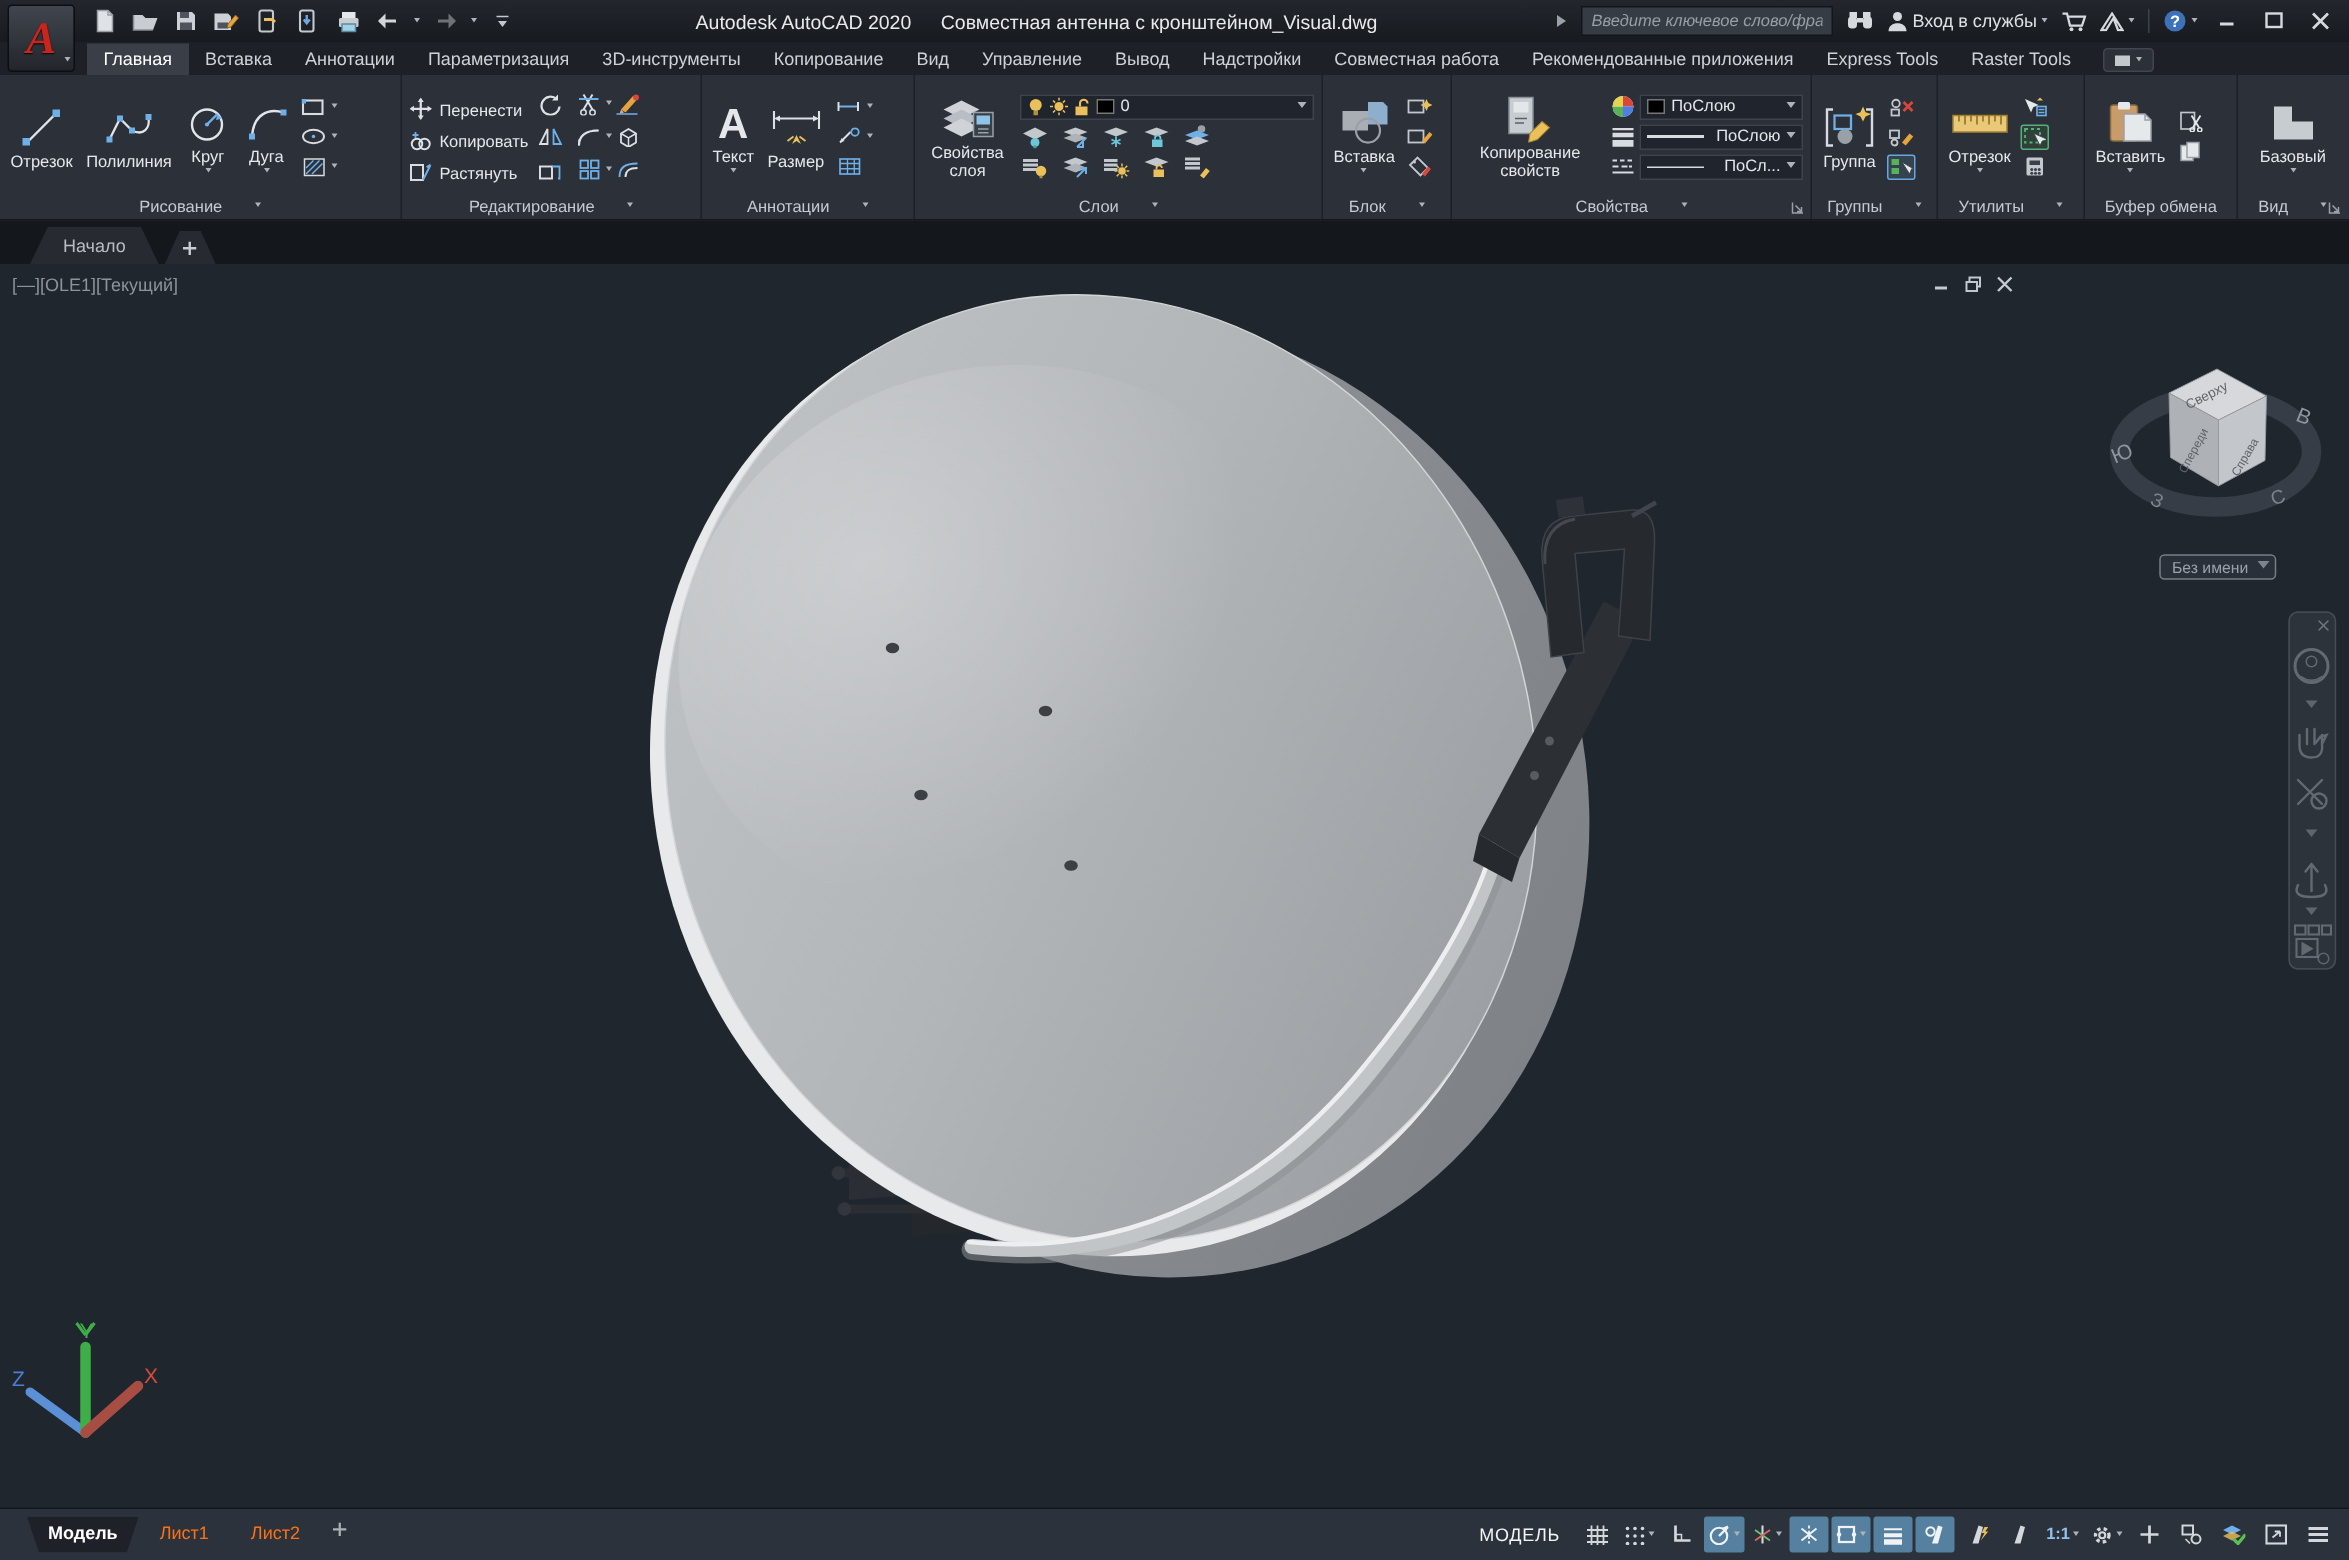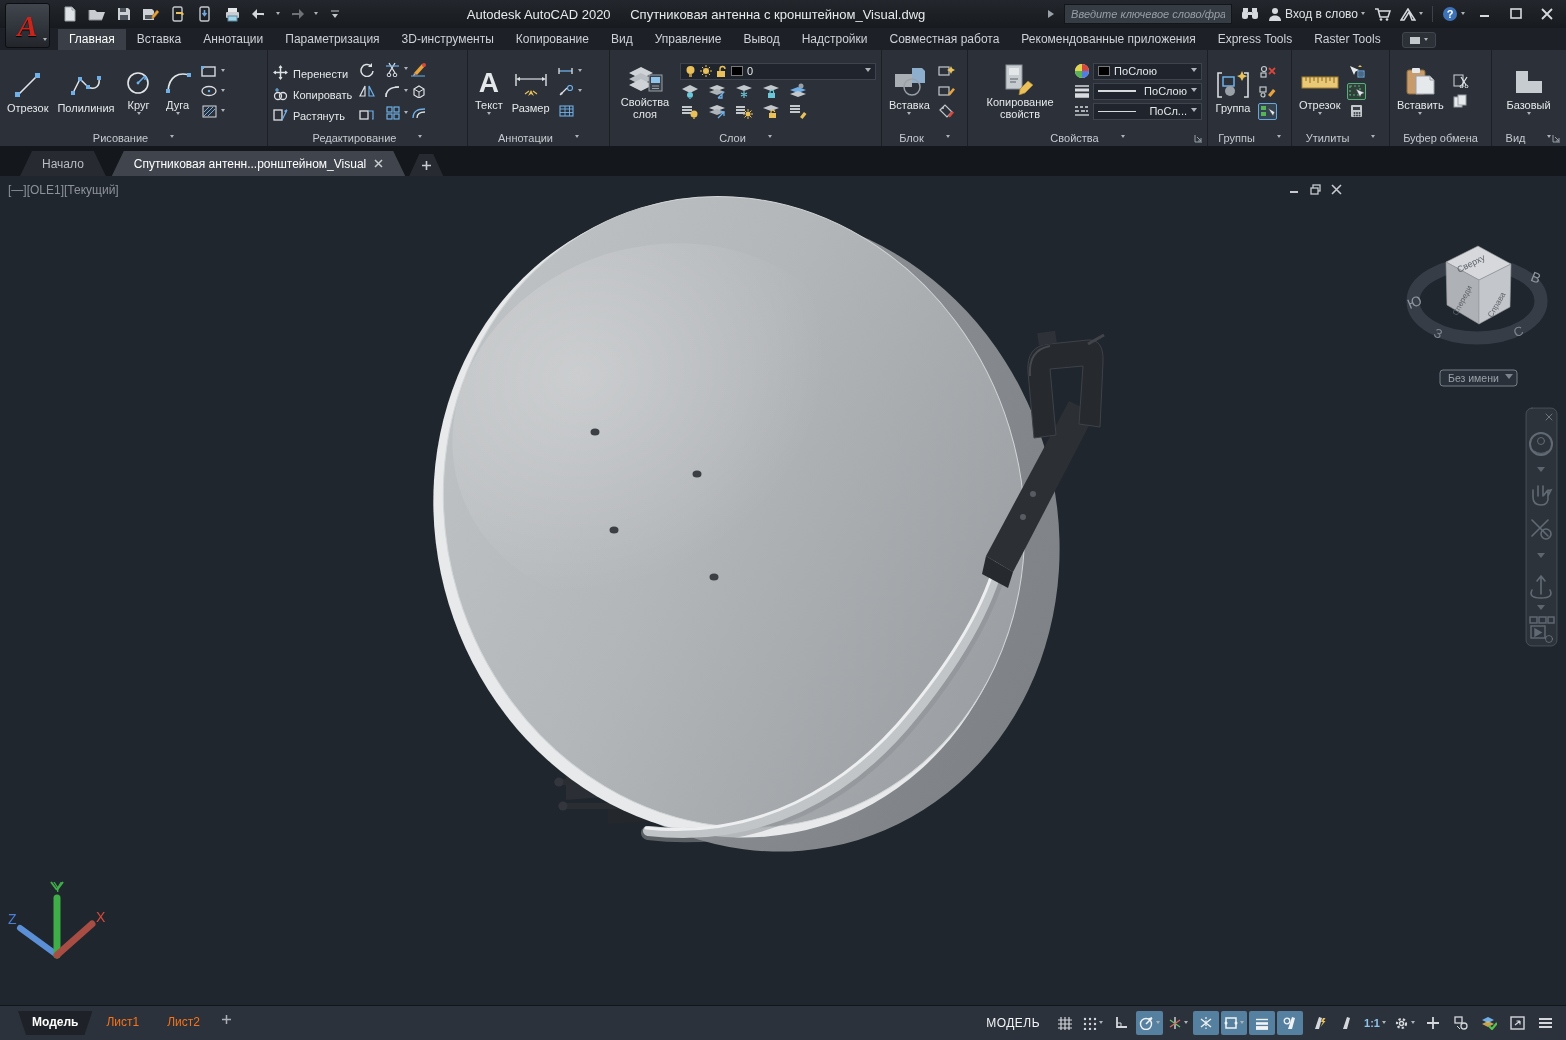--- a/index.html
+++ b/index.html
@@ -164,42 +164,42 @@
     <span class="cdown sm"></span>
     <span class="qbtn">
         <svg width="12" height="12">
           <path d="M2 3h8" stroke="#c3c8cd"></path>
           <path d="M3 6l3 4 3-4z" fill="#c3c8cd"></path>
         </svg>
       </span>
   </div>
   <div class="title">
     <span>Autodesk AutoCAD 2020</span>
-    <span class="doc">Спутниковая антенна с кронштейном_Visual.dwg</span>
+    <span class="doc">Совместная антенна с кронштейном_Visual.dwg</span>
   </div>
   <div id="infocenter">
     <svg width="8" height="10">
         <path d="M1 1l6 4-6 4z" fill="#9aa0a7"></path>
       </svg>
     <input id="searchbox" placeholder="Введите ключевое слово/фразу" style="">
     <span class="icbtn">
         <svg width="18" height="14">
           <rect x="1" y="4" width="6" height="8" rx="2.5" fill="#d6dade"></rect>
           <rect x="11" y="4" width="6" height="8" rx="2.5" fill="#d6dade"></rect>
           <rect x="7" y="5" width="4" height="3" fill="#d6dade"></rect>
           <rect x="2" y="1" width="5" height="4" fill="#d6dade"></rect>
           <rect x="11" y="1" width="5" height="4" fill="#d6dade"></rect>
         </svg>
       </span>
     <span class="icbtn">
       <svg width="14" height="14">
           <circle cx="7" cy="4" r="3" fill="#d6dade"></circle>
           <path d="M1 14c0-4 3-5.5 6-5.5s6 1.5 6 5.5z" fill="#d6dade"></path>
         </svg>
-      <span>Вход в слово</span>
+      <span>Вход в службы</span>
       <span class="cdown sm"></span>
     </span>
     <span class="icbtn">
         <svg width="17" height="14">
           <path d="M1 2h3l2 8h8l2-6H5" fill="none" stroke="#d6dade" stroke-width="1.5"></path>
           <circle cx="7" cy="12.5" r="1.3" fill="#d6dade"></circle>
           <circle cx="13" cy="12.5" r="1.3" fill="#d6dade"></circle>
         </svg>
       </span>
     <span class="icbtn">
@@ -892,26 +892,20 @@
           <path d="M1 1v7h7M3 3l4 4M7 4v3H4" stroke="#9aa0a7" fill="none"></path>
         </svg>
       </span>
   </div>
 </div>
 
 <div id="filetabs">
   <div class="ftab inactive">
       <span>Начало</span>
     </div>
-  <div class="ftab active" style="margin-left:6px">
-    <span>Спутниковая антенн...ронштейном_Visual</span>
-    <svg width="9" height="9">
-        <path d="M1 1l7 7M8 1L1 8" stroke="#c9cdd2" stroke-width="1.5"></path>
-      </svg>
-  </div>
   <div class="newtab">
       <svg width="9" height="9">
         <path d="M4.5 0v9M0 4.5h9" stroke="#c9cdd2" stroke-width="1.6"></path>
       </svg>
     </div>
 </div>
 
 <div id="canvas">
   <div id="vplabel">[—][OLE1][Текущий]</div>
   <div id="docwin">

